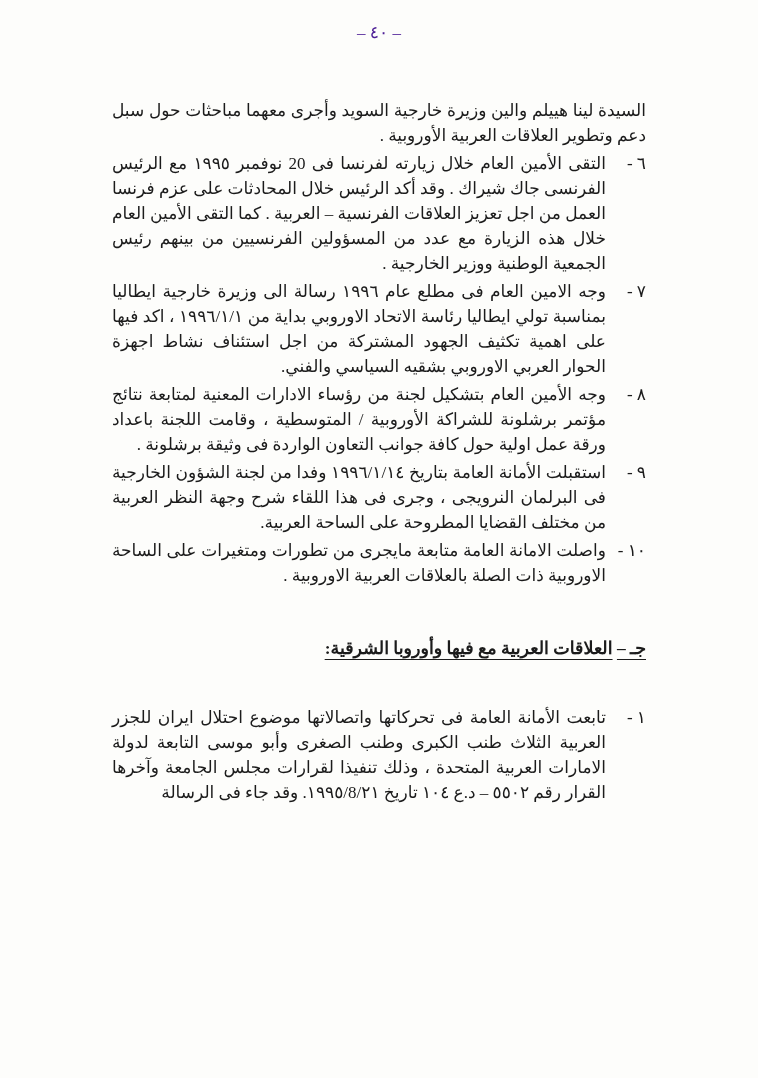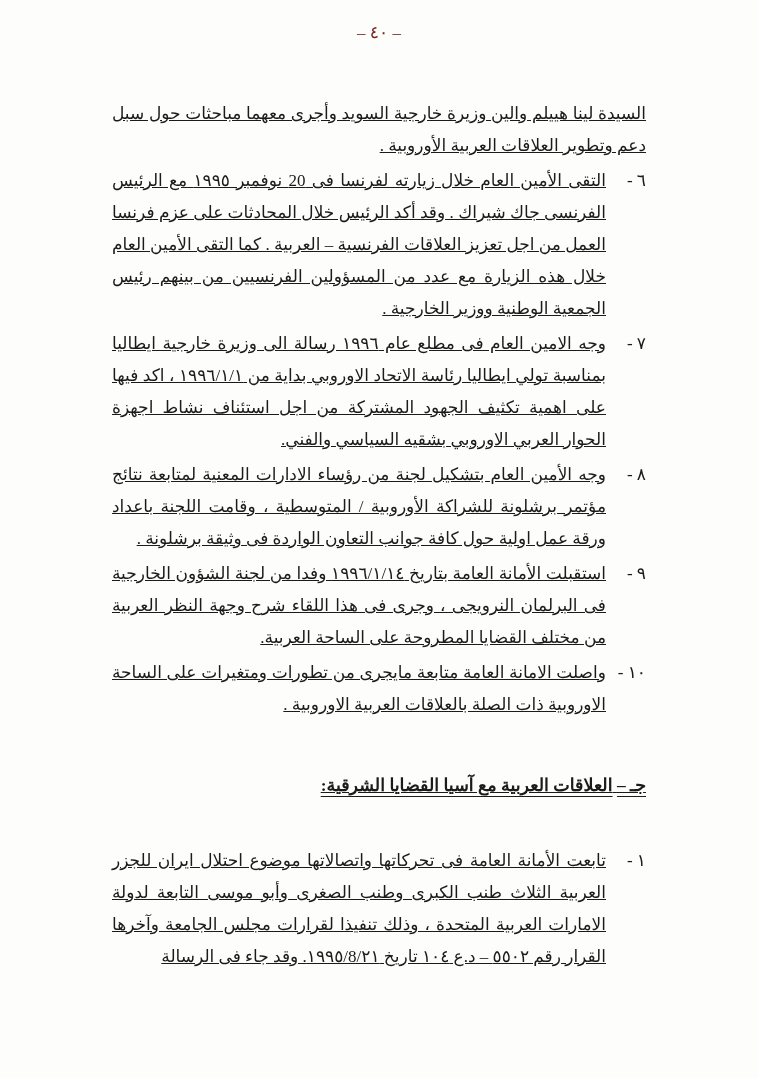--- a/index.html
+++ b/index.html
@@ -17,33 +17,32 @@
     overflow: hidden;
   }
   .page-number {
     position: absolute;
     top: 22px;
     left: 0;
     right: 0;
     text-align: center;
     font-size: 17px;
     letter-spacing: 2px;
-    color: #7f1d1d;
+    color: #4c1d95;
   }
   .body-text {
     position: absolute;
     top: 98px;
     right: 112px;
     width: 534px;
     direction: rtl;
     font-size: 17px;
-    line-height: 32px;
+    line-height: 25px;
     text-align: justify;
     text-justify: inter-word;
-    text-decoration: underline;
   }
   .para {
     margin: 0 0 3px 0;
   }
   .item {
     position: relative;
     padding-right: 40px;
     margin: 0 0 3px 0;
   }
   .item .marker {
@@ -105,21 +104,21 @@
       <span class="text">استقبلت الأمانة العامة بتاريخ ١٩٩٦/١/١٤ وفدا من لجنة الشؤون الخارجية فى البرلمان النرويجى ، وجرى فى هذا اللقاء شرح وجهة النظر العربية من مختلف القضايا المطروحة على الساحة العربية.</span>
     </div>
 
     <div class="item">
       <span class="marker">١٠ -</span>
       <span class="text">واصلت الامانة العامة متابعة مايجرى من تطورات ومتغيرات على الساحة الاوروبية ذات الصلة بالعلاقات العربية الاوروبية .</span>
     </div>
 
     <div class="section-heading">
       <span class="underlined prefix">جـ –</span>
-      <span class="underlined">العلاقات العربية مع آسيا القضايا الشرقية:</span>
+      <span class="underlined">العلاقات العربية مع فيها وأوروبا الشرقية:</span>
     </div>
 
 
     <div class="item first-sub-item">
       <span class="marker">١ -</span>
       <span class="text">تابعت الأمانة العامة فى تحركاتها واتصالاتها موضوع احتلال ايران للجزر العربية الثلاث طنب الكبرى وطنب الصغرى وأبو موسى التابعة لدولة الامارات العربية المتحدة ، وذلك تنفيذا لقرارات مجلس الجامعة وآخرها القرار رقم ٥٥٠٢ – د.ع ١٠٤ تاريخ ١٩٩٥/8/٢١. وقد جاء فى الرسالة</span>
     </div>
 
   </div>
 </div>

